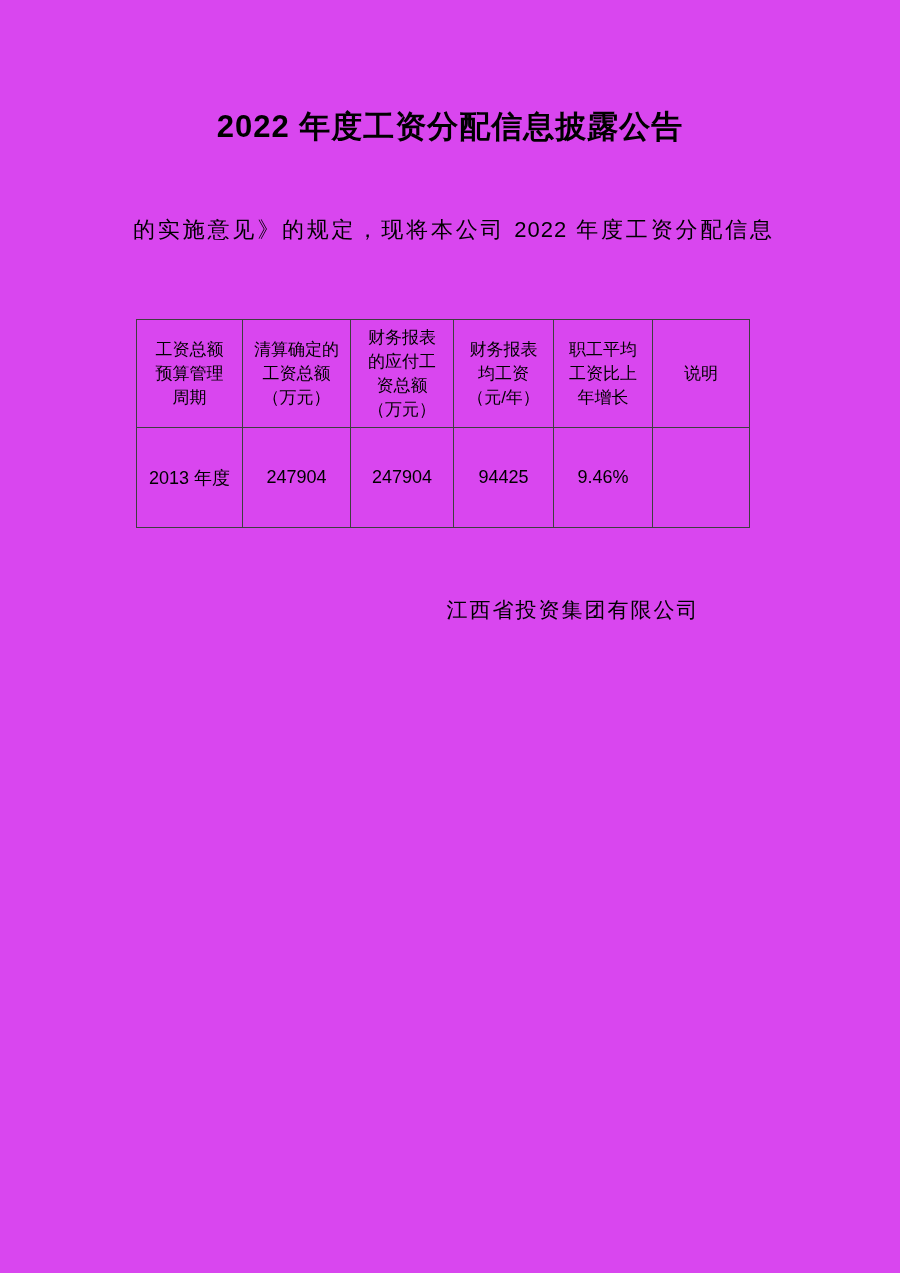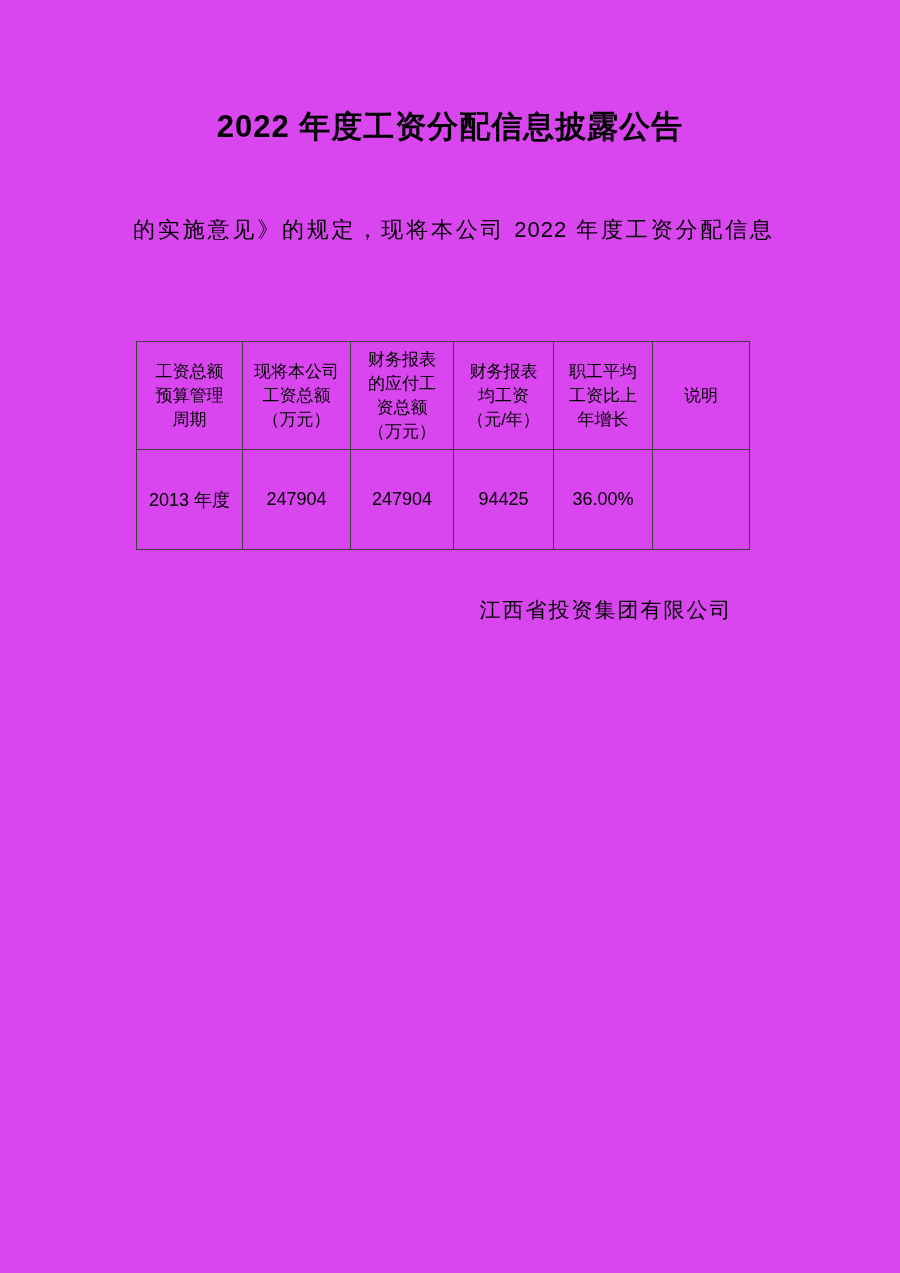--- a/index.html
+++ b/index.html
@@ -42,21 +42,21 @@
   }
   .para-line.indent {
     text-indent: 48px;
   }
   .para-line.justify-line {
     text-align: justify;
     text-align-last: justify;
   }
   table.wage-table {
     position: absolute;
-    top: 341px;
+    top: 319px;
     left: 136px;
     width: 613px;
     border-collapse: collapse;
     table-layout: fixed;
     text-align: center;
   }
   .wage-table th,
   .wage-table td {
     border: 1px solid #3f3f3f;
     font-weight: normal;
@@ -74,21 +74,21 @@
   }
   .wage-table tbody tr {
     height: 100px;
   }
   .wage-table tbody td {
     font-size: 18px;
   }
   .signature {
     position: absolute;
     top: 596px;
-    left: 420px;
+    left: 387px;
     width: 372px;
     text-align: center;
     font-size: 21px;
   }
   .sig-company {
     letter-spacing: 2px;
     line-height: 28px;
   }
   .sig-date {
     margin-top: 22px;
@@ -114,21 +114,21 @@
       <col style="width:103px">
       <col style="width:100px">
       <col style="width:99px">
       <col style="width:97px">
     </colgroup>
     <thead>
       <tr>
         <th>工资总额
 预算管理
 周期</th>
-        <th>现将本公司
+        <th>清算确定的
 工资总额
 （万元）</th>
         <th>财务报表
 的应付工
 资总额
 （万元）</th>
         <th>财务报表
 均工资
 （元/年）</th>
         <th>职工平均
@@ -136,21 +136,21 @@
 年增长</th>
         <th>说明</th>
       </tr>
     </thead>
     <tbody>
       <tr>
         <td>2013 年度</td>
         <td>247904</td>
         <td>247904</td>
         <td>94425</td>
-        <td>36.00%</td>
+        <td>9.46%</td>
         <td></td>
       </tr>
     </tbody>
   </table>
 
   <div class="signature">
     <div class="sig-company">江西省投资集团有限公司</div>
   </div>
 
 </div>

